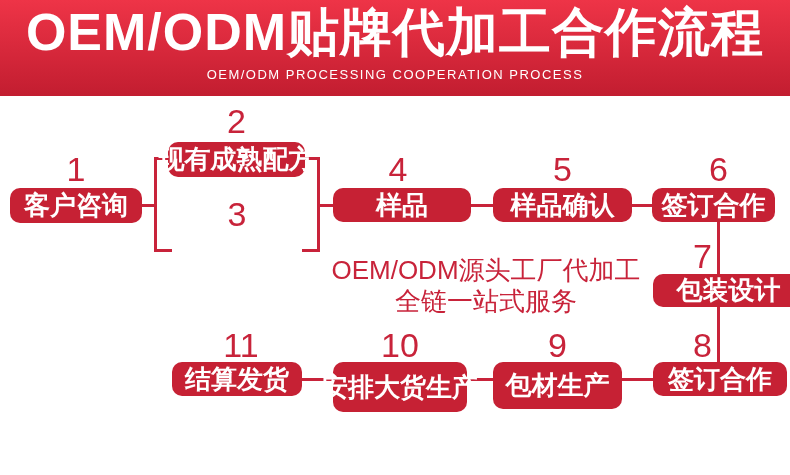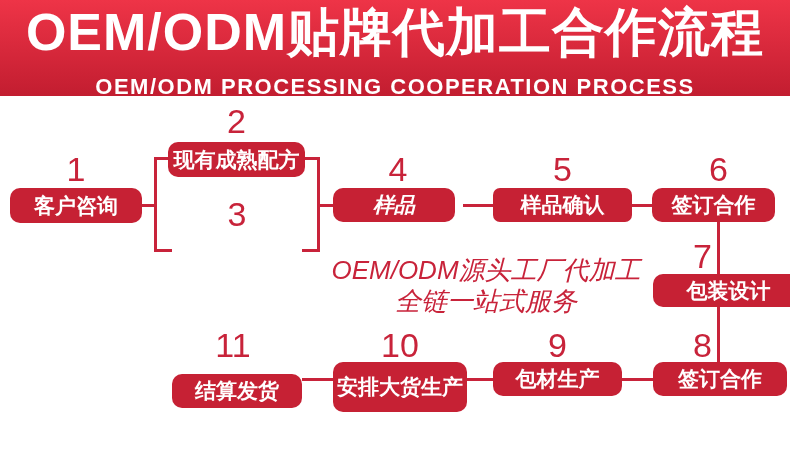--- a/index.html
+++ b/index.html
@@ -15,85 +15,85 @@
     position:absolute;left:0;top:0;width:790px;height:96px;
     background:linear-gradient(180deg,#ee3447 0%,#c21d30 100%);
     text-align:center;color:#fff;
   }
   .header-title{
     margin:0;padding-top:8px;
     font-size:52px;line-height:48px;font-weight:bold;
     letter-spacing:1px;white-space:nowrap;
   }
   .header-subtitle{
-    margin:16px;padding-top:4px;
-    font-size:22px;line-height:22px;font-weight:bold;
+    margin:4px;padding-top:4px;
+    font-size:13px;line-height:22px;font-weight:normal;
     letter-spacing:1.5px;white-space:nowrap;
   }
   
   .box{
     position:absolute;
     background:#c62134;
     border-radius:10px;
-    color:#fff;font-weight:bold;font-size:21px;
+    color:#fff;font-weight:bold;font-size:26px;
     display:flex;align-items:center;justify-content:center;
     white-space:nowrap;
   }
   .num{
     position:absolute;
     color:#c8233a;
     font-size:34px;line-height:34px;font-weight:normal;
     text-align:center;white-space:nowrap;
   }
   .line{position:absolute;background:#c8233a;}
   
   .s1 {left:10px; top:188px;width:132px;height:35px;}
   .s2 {left:168px;top:142px;width:137px;height:35px;}
   .s3 {left:172px;top:234px;width:130px;height:34px;}
-  .s4 {left:333px;top:188px;width:122px;height:34px;font-style:italic;}
-  .s5 {left:493px;top:188px;width:139px;height:34px;border-radius:7px;}
+  .s4 {left:333px;top:188px;width:138px;height:34px;}
+  .s5 {left:493px;top:188px;width:139px;height:34px;}
   .s6 {left:652px;top:188px;width:123px;height:34px;}
   .s7 {left:653px;top:274px;width:151px;height:33px;}
   .s8 {left:653px;top:362px;width:134px;height:34px;}
-  .s9 {left:493px;top:362px;width:129px;height:34px;}
+  .s9 {left:493px;top:362px;width:129px;height:47px;}
   .s10{left:333px;top:362px;width:134px;height:50px;}
-  .s11{left:172px;top:362px;width:130px;height:34px;margin-top:12px;}
+  .s11{left:172px;top:362px;width:130px;height:34px;}
   
   .n1 {left:10px; top:152px;width:132px;}
   .n2 {left:168px;top:104px;width:137px;}
   .n3 {left:172px;top:197px;width:130px;}
   .n4 {left:333px;top:152px;width:130px;}
   .n5 {left:493px;top:152px;width:139px;}
   .n6 {left:652px;top:152px;width:133px;}
   .n7 {left:653px;top:239px;width:59px;text-align:right;}
   .n8 {left:653px;top:328px;width:59px;text-align:right;}
   .n9 {left:493px;top:328px;width:129px;}
   .n10{left:333px;top:328px;width:134px;}
-  .n11{left:168px;top:328px;width:130px;}
+  .n11{left:176px;top:328px;width:130px;}
   
   .l-1-br  {left:142px;top:204px;width:14px;height:3px;}
   .l-left-v{left:154px;top:157px;width:3px; height:95px;}
   .l-2l    {left:155px;top:157px;width:15px;height:3px;}
   .l-3l    {left:155px;top:249px;width:17px;height:3px;}
   .l-right-v{left:317px;top:157px;width:3px;height:95px;}
   .l-2r    {left:303px;top:157px;width:16px;height:3px;}
   .l-3r    {left:302px;top:249px;width:17px;height:3px;}
   .l-br-4  {left:318px;top:204px;width:15px;height:3px;}
   .l-4-5   {left:463px;top:204px;width:30px;height:3px;}
   .l-5-6   {left:632px;top:204px;width:20px;height:3px;}
   .l-6-7   {left:717px;top:222px;width:3px; height:52px;}
   .l-7-8   {left:717px;top:307px;width:3px; height:55px;}
   .l-8-9   {left:622px;top:378px;width:31px;height:3px;}
   .l-9-10  {left:467px;top:378px;width:26px;height:3px;}
   .l-10-11 {left:302px;top:378px;width:31px;height:3px;}
   
   .center-note{
     position:absolute;left:326px;top:255px;width:320px;
     color:#c8233a;font-size:26px;line-height:31px;
-    text-align:center;white-space:nowrap;font-style:italic;
+    text-align:center;white-space:nowrap;
   }
 </style>
 </head>
 <body>
 
 <div class="page">
 
   <div class="header">
     <div class="header-title">OEM/ODM贴牌代加工合作流程</div>
     <div class="header-subtitle">OEM/ODM PROCESSING COOPERATION PROCESS</div>

